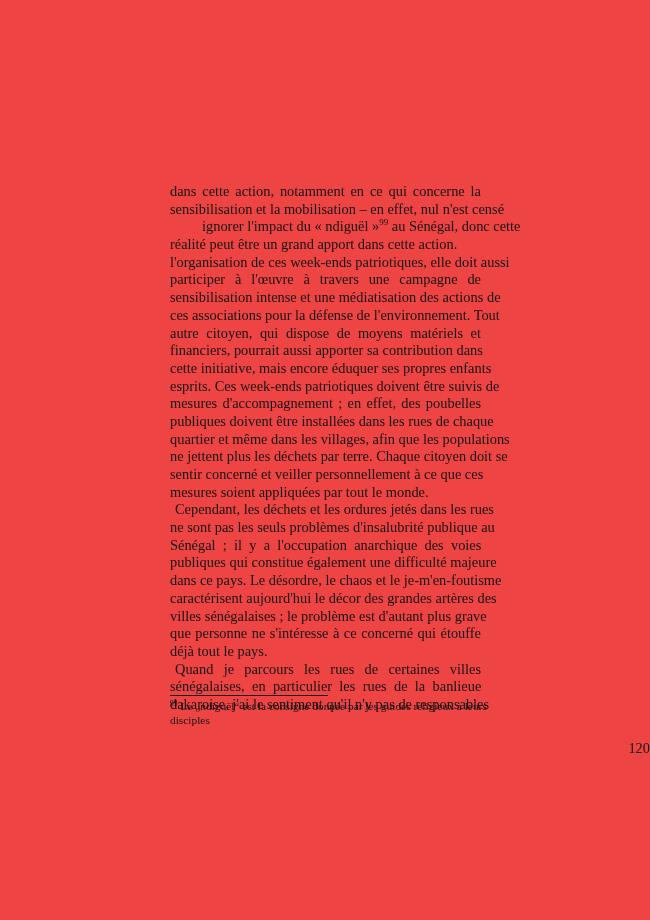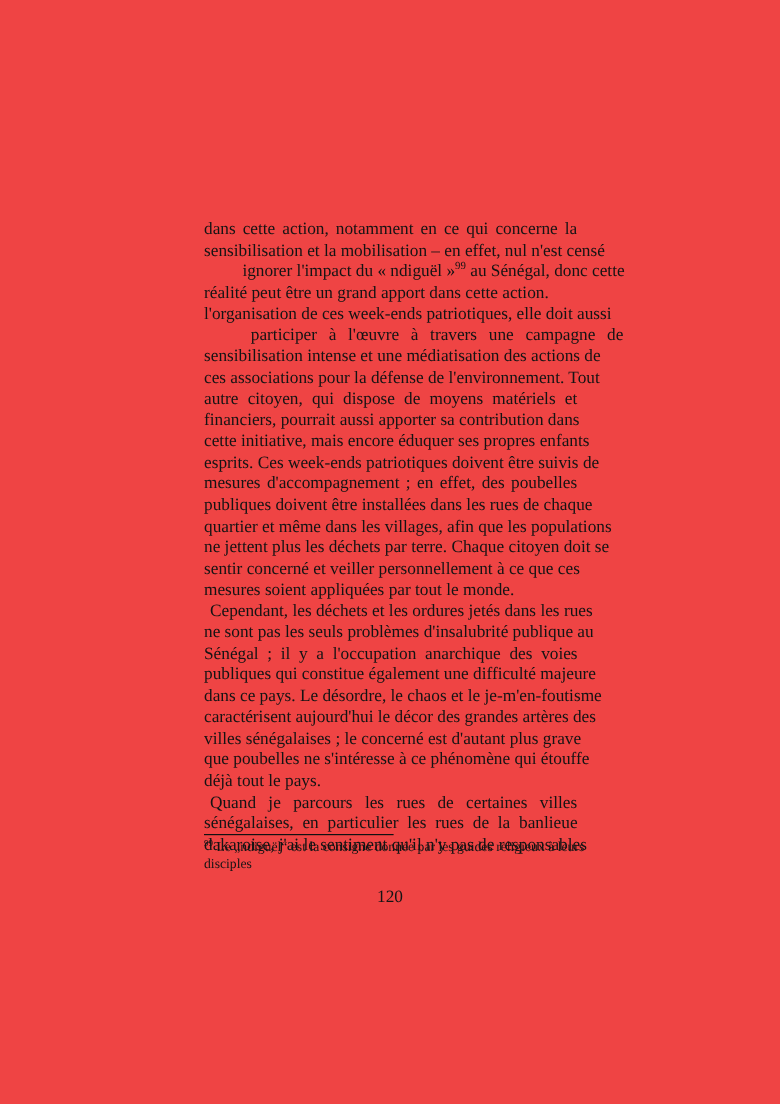--- a/index.html
+++ b/index.html
@@ -64,56 +64,56 @@
     .footnote sup {
       font-size: 7.5px;
       line-height: 0;
       vertical-align: 4px;
     }
     .page-number {
       position: absolute;
       left: 0;
       width: 650px;
       top: 740px;
-      text-align: center;
+      text-align: right;
       font-size: 14.4px;
       line-height: 17px;
     }
   </style>
 </head>
 <body>
 
 <div class="page">
   <div class="body-text" id="body-text">
       <span class="line" style="display: block; width: auto; word-spacing: 2.25px;">dans cette action, notamment en ce qui concerne la</span>
       <span class="line" style="display: block; width: auto;">sensibilisation et la mobilisation – en effet, nul n'est censé</span>
       <span class="line" style="display: block; width: auto; margin-left: 32px;"><span>ignorer l'impact du « ndiguël »</span><sup class="fnref">99</sup><span> au Sénégal, donc cette</span></span>
       <span class="line last">réalité peut être un grand apport dans cette action.</span>
       <span class="line" style="display: block; width: auto;">l'organisation de ces week-ends patriotiques, elle doit aussi</span>
-      <span class="line" style="display: block; width: auto; word-spacing: 6.14286px; margin-left: 39px;">participer à l'œuvre à travers une campagne de</span>
+      <span class="line" style="display: block; width: auto; word-spacing: 6.14286px;">participer à l'œuvre à travers une campagne de</span>
       <span class="line" style="display: block; width: auto;">sensibilisation intense et une médiatisation des actions de</span>
       <span class="line" style="display: block; width: auto;">ces associations pour la défense de l'environnement. Tout</span>
       <span class="line" style="display: block; width: auto; word-spacing: 4px;">autre citoyen, qui dispose de moyens matériels et</span>
       <span class="line" style="display: block; width: auto;">financiers, pourrait aussi apporter sa contribution dans</span>
       <span class="line" style="display: block; width: auto;">cette initiative, mais encore éduquer ses propres enfants</span>
       <span class="line" style="display: block; width: auto;">esprits. Ces week-ends patriotiques doivent être suivis de</span>
       <span class="line" style="display: block; width: auto; word-spacing: 1.66667px;">mesures d'accompagnement ; en effet, des poubelles</span>
       <span class="line" style="display: block; width: auto;">publiques doivent être installées dans les rues de chaque</span>
       <span class="line" style="display: block; width: auto;">quartier et même dans les villages, afin que les populations</span>
       <span class="line" style="display: block; width: auto;">ne jettent plus les déchets par terre. Chaque citoyen doit se</span>
       <span class="line" style="display: block; width: auto;">sentir concerné et veiller personnellement à ce que ces</span>
       <span class="line last">mesures soient appliquées par tout le monde.</span>
       <span class="line" style="padding-left: 5px; display: block; width: auto;">Cependant, les déchets et les ordures jetés dans les rues</span>
       <span class="line" style="display: block; width: auto;">ne sont pas les seuls problèmes d'insalubrité publique au</span>
       <span class="line" style="display: block; width: auto; word-spacing: 3.625px;">Sénégal ; il y a l'occupation anarchique des voies</span>
       <span class="line" style="display: block; width: auto;">publiques qui constitue également une difficulté majeure</span>
       <span class="line" style="display: block; width: auto;">dans ce pays. Le désordre, le chaos et le je-m'en-foutisme</span>
       <span class="line" style="display: block; width: auto;">caractérisent aujourd'hui le décor des grandes artères des</span>
-      <span class="line" style="display: block; width: auto;">villes sénégalaises ; le concerné est d'autant plus grave</span>
-      <span class="line" style="display: block; width: auto;">que poubelles ne s'intéresse à ce phénomène qui étouffe</span>
+      <span class="line" style="display: block; width: auto;">villes sénégalaises ; le problème est d'autant plus grave</span>
+      <span class="line" style="display: block; width: auto;">que personne ne s'intéresse à ce concerné qui étouffe</span>
       <span class="line last">déjà tout le pays.</span>
       <span class="line" style="padding-left: 5px; display: block; width: auto; word-spacing: 6px;">Quand je parcours les rues de certaines villes</span>
       <span class="line" style="display: block; width: auto; word-spacing: 3.71429px;">sénégalaises, en particulier les rues de la banlieue</span>
       <span class="line" style="display: block; width: auto;">dakaroise, j'ai le sentiment qu'il n'y pas de responsables</span>
     </div>
 
   <div class="footnote-rule"></div>
 
   <div class="footnote">
     <span class="line" style="display: block; width: auto;"><sup>99</sup><span> Le „ndiguël“ est la consigne donnée par les guides religieux à leurs</span></span>

